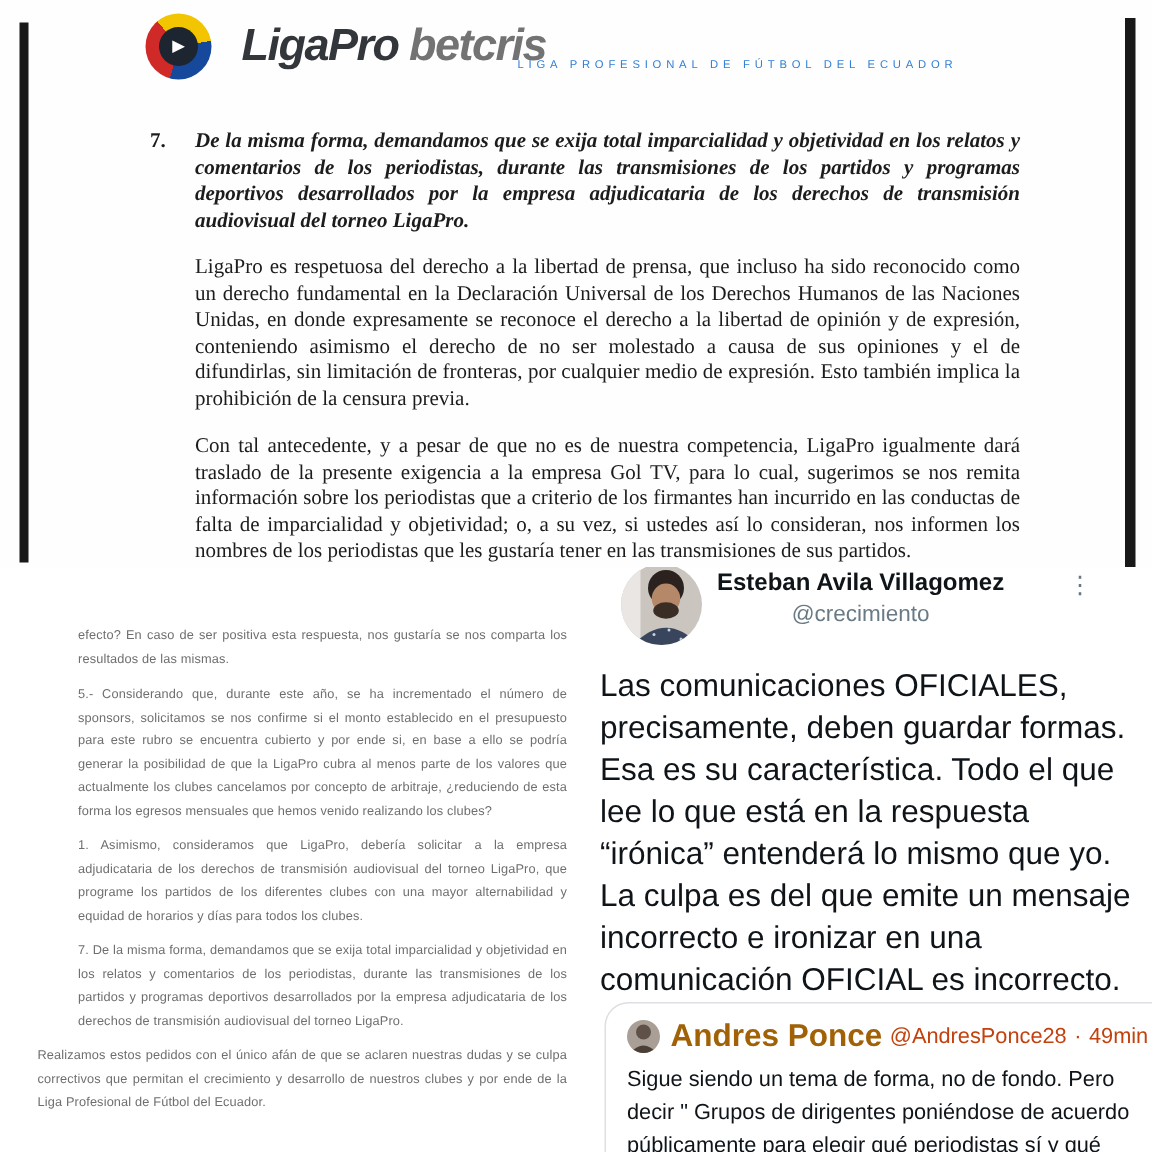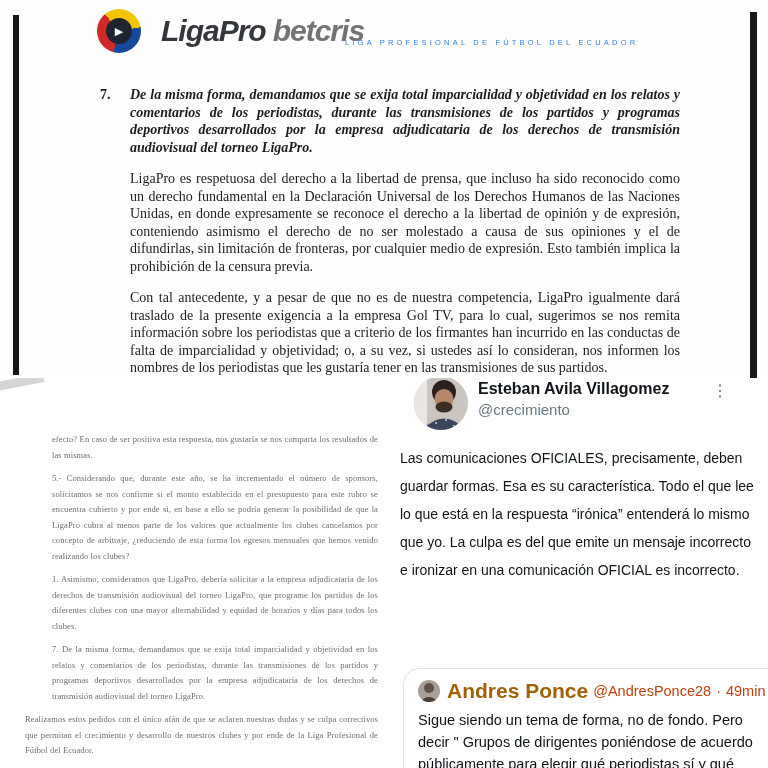--- a/index.html
+++ b/index.html
@@ -24,38 +24,38 @@
            letter-spacing:3.2px;white-space:nowrap;}
 
   .doc-body{position:absolute;left:100px;top:86px;width:580px;font-family:"Liberation Serif",serif;
             color:#1c1c1c;font-size:14px;line-height:17.5px;text-align:justify;}
   .item7{display:flex;font-weight:bold;}
   .item7 .num{width:30px;flex:none;}
   .item7 .itxt{flex:1;text-align:justify;font-style:italic;}
   .para{margin:14px 0 0 30px;}
 
   
-  .bottom-doc{position:absolute;left:0;top:376px;width:392px;height:388px;background:#fff;
+  .bottom-doc{position:absolute;left:0;top:360px;width:392px;height:388px;background:#fff;
               padding-top:56px;box-sizing:border-box;color:#6e6e6e;font-size:8.5px;
-              line-height:15.5px;text-align:justify;letter-spacing:.1px;font-family:Liberation Serif, serif;}
+              line-height:15.5px;text-align:justify;letter-spacing:.1px;}
   .bottom-doc p{margin:0 14px 8px 52px;}
   .bottom-doc p.flush{margin-left:25px;}
   .corner-mark{position:absolute;left:-8px;top:2px;width:52px;height:9px;background:#c7c7c7;
                transform:rotate(-11deg);opacity:.75;}
 
   
   .tweet{position:absolute;left:392px;top:372px;width:376px;height:396px;background:#fff;z-index:1;}
-  .tweet-header{display:flex;align-items:flex-start;padding:4px 0 0 22px;}
+  .tweet-header{display:flex;align-items:flex-start;padding:4px 0 0 22px;text-align:center;}
   .tw-avatar{width:54px;height:54px;border-radius:50%;overflow:hidden;flex:none;}
   .tw-names{margin-left:10px;padding-top:4px;}
   .tw-name{font-size:16px;font-weight:bold;color:#0f1419;line-height:18px;}
   .tw-handle{font-size:15px;color:#697a85;line-height:24px;}
   .tw-more{margin-left:auto;margin-right:40px;padding-top:8px;color:#66757f;font-size:16px;
            line-height:14px;cursor:pointer;}
-  .tweet-text{margin:14px 8px 0 8px;width:358px;font-size:14px;line-height:28px;color:#0f1419;}
+  .tweet-text{margin:14px 8px 0 8px;width:358px;font-size:21px;line-height:28px;color:#0f1419;}
 
   .quote-card{position:absolute;left:11px;top:296px;width:400px;height:130px;
               border:1.5px solid #dcdfe3;border-radius:16px;padding:10px 14px;box-sizing:border-box;
               background:#fff;}
   .q-header{display:flex;align-items:center;}
   .q-avatar{width:22px;height:22px;border-radius:50%;overflow:hidden;flex:none;margin-right:7px;}
   .q-name{font-size:21px;font-weight:bold;color:#a16207;}
   .q-meta{font-size:14.5px;color:#c2410c;margin-left:5px;}
   .q-text{margin-top:6px;width:342px;font-size:14.5px;line-height:22px;color:#0f1419;}
 </style>

